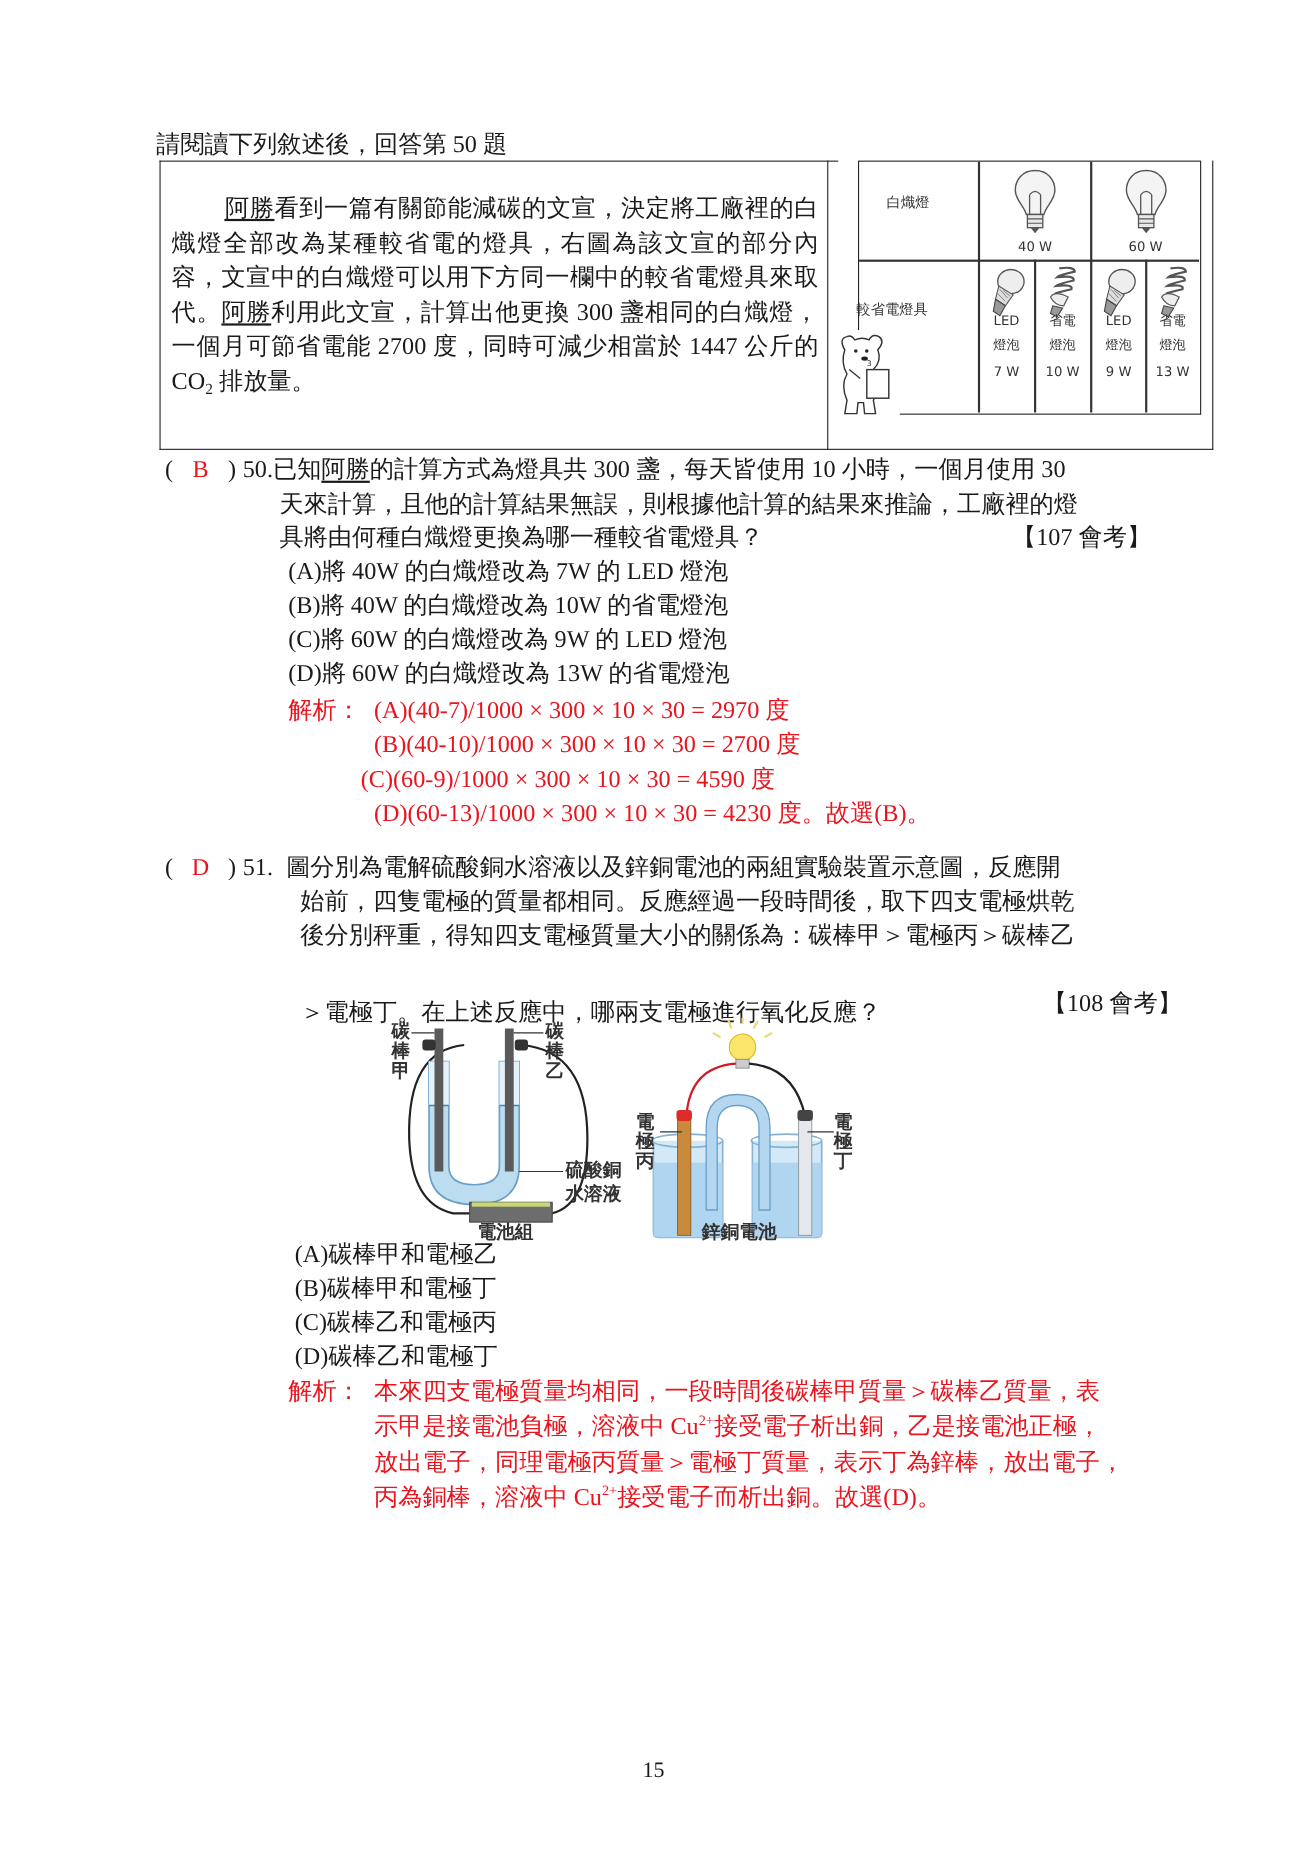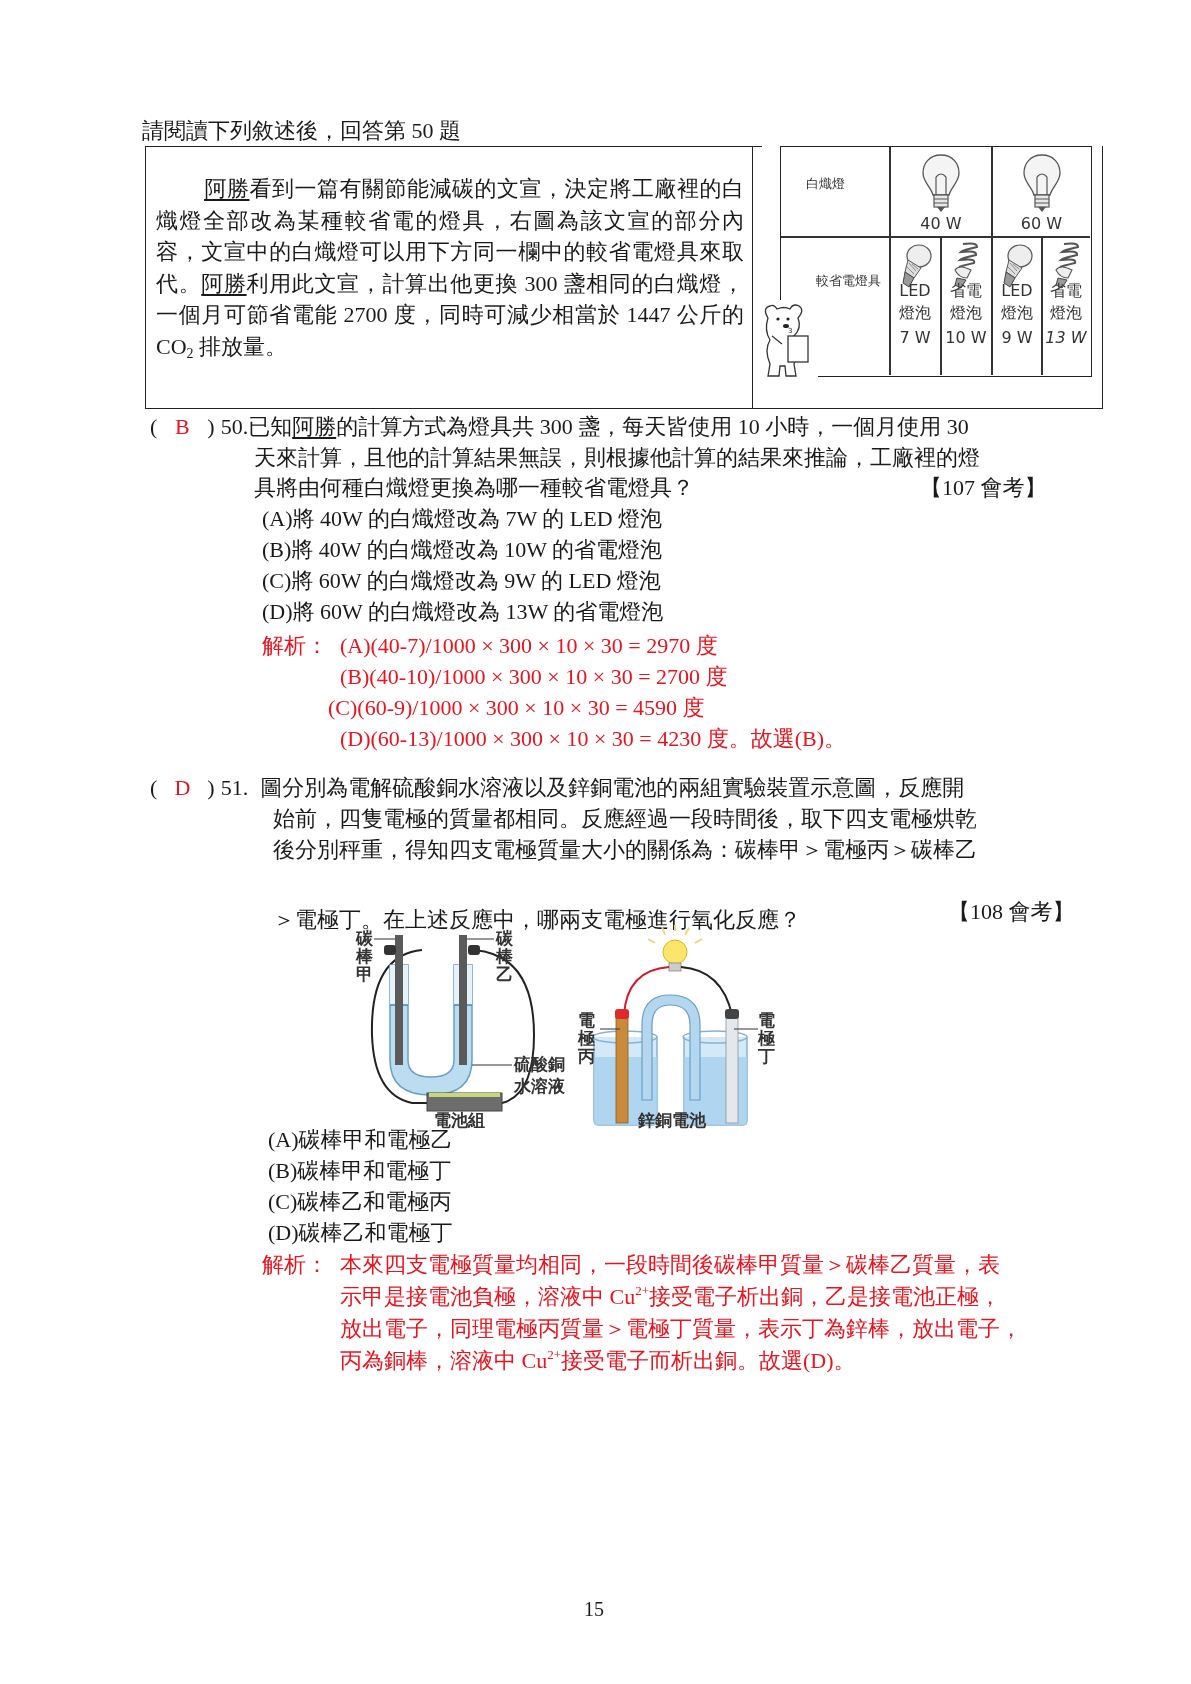--- a/index.html
+++ b/index.html
@@ -19,21 +19,21 @@
   .passage-divider { position: absolute; left: 752px; top: 146px; width: 0; height: 263px; border-left: 1.5px solid #222; }
   .passage-text { position: absolute; left: 156px; top: 173px; width: 588px; font-size: 22px; line-height: 31.5px;
                   text-align: justify; white-space: normal; }
   .passage-text .indent { display: inline-block; width: 48px; }
 
   
   .lamp-table { position: absolute; left: 780px; top: 146px; width: 312px; height: 231px; border: 1.5px solid #222;
                 box-sizing: border-box; font-family: "DejaVu Sans", "Liberation Sans", sans-serif; color: #333; }
   .lt-line { position: absolute; background: #333; }
   .lt-label { position: absolute; font-size: 13px; }
-  .lt-small { position: absolute; font-size: 16px; text-align: center; line-height: 22px; }
+  .lt-small { position: absolute; font-size: 12px; text-align: center; line-height: 22px; }
   .bulb { position: absolute; }
 
   
   .diagram { position: absolute; left: 362px; top: 925px; width: 480px; height: 205px; }
   .diag-label { position: absolute; font-family: "DejaVu Sans", "Liberation Sans", sans-serif; font-size: 17px;
                 color: #333; line-height: 18px; font-weight: bold; }
 </style>
 </head>
 <body>
 
@@ -52,21 +52,21 @@
   <div class="lt-line" style="left:0; top:89px; width:309px; height:1.5px;"></div>
 
   <div class="lt-line" style="left:108px; top:0; width:1.5px; height:228px;"></div>
 
   <div class="lt-line" style="left:210px; top:0; width:1.5px; height:228px;"></div>
 
   <div class="lt-line" style="left:159px; top:89px; width:1.5px; height:139px;"></div>
   <div class="lt-line" style="left:260px; top:89px; width:1.5px; height:139px;"></div>
 
   <div class="lt-label" style="left:25px; top:28px;">白熾燈</div>
-  <div class="lt-label" style="left:-40px; top:125px; width:140px; text-align:right;font-family:Liberation Mono, monospace;">較省電燈具</div>
+  <div class="lt-label" style="left:-40px; top:125px; width:140px; text-align:center;font-family:Liberation Mono, monospace;">較省電燈具</div>
 
   <svg class="bulb" style="left:139px; top:6px;" width="42" height="62" viewBox="0 0 42 62">
     <path d="M21 2 C9 2 3 11 3 20 C3 29 11 34 13 42 L29 42 C31 34 39 29 39 20 C39 11 33 2 21 2 Z" fill="#f4f4f4" stroke="#555" stroke-width="1.3"></path>
     <path d="M16 42 L16 24 M26 42 L26 24 M16 24 Q21 18 26 24" fill="none" stroke="#555" stroke-width="1.2"></path>
     <rect x="14" y="42" width="14" height="12" fill="#e8e8e8" stroke="#555" stroke-width="1.2"></rect>
     <path d="M14 46 L28 46 M14 50 L28 50" stroke="#555" stroke-width="1"></path>
     <path d="M17 54 L21 59 L25 54" fill="#555"></path>
   </svg>
   <div class="lt-small" style="left:110px; top:66px; width:100px;">40 W</div>
 
@@ -108,21 +108,21 @@
   <div class="lt-small" style="left:211px; top:155px; width:50px;">燈泡</div>
   <div class="lt-small" style="left:211px; top:180px; width:50px;">9 W</div>
 
   <svg class="bulb" style="left:269px; top:93px;" width="34" height="52" viewBox="0 0 34 52">
     <path d="M14 4 Q28 2 28 7 Q14 10 12 12 Q28 10 27 15 Q13 18 11 20 Q27 18 25 23 Q12 26 10 27" fill="none" stroke="#555" stroke-width="2"></path>
     <path d="M6 30 Q10 24 22 30 L18 38 Q10 38 6 30 Z" fill="#eee" stroke="#555" stroke-width="1.1"></path>
     <path d="M8 38 L17 40 L12 48 L6 45 Z" fill="#999" stroke="#444" stroke-width="1"></path>
   </svg>
   <div class="lt-small" style="left:261px; top:133px; width:48px;">省電</div>
   <div class="lt-small" style="left:261px; top:155px; width:48px;">燈泡</div>
-  <div class="lt-small" style="left:261px; top:180px; width:48px;font-style:italic;">13 W</div>
+  <div class="lt-small" style="left:261px; top:180px; width:48px;">13 W</div>
 </div>
 
 <svg class="abs" style="left:758px; top:300px; background:#fff;" width="60" height="82" viewBox="0 0 60 82">
   <path d="M10 18 Q4 8 12 6 Q16 4 19 9 Q26 6 32 9 Q35 3 41 6 Q47 10 40 18 Q44 28 36 36 L36 48 Q40 56 36 64 L38 76 L28 76 L27 66 L22 66 L21 76 L10 76 L12 64 Q6 50 12 40 Q6 30 10 18 Z" fill="#fff" stroke="#333" stroke-width="1.3"></path>
   <circle cx="20" cy="19" r="1.6" fill="#222"></circle>
   <circle cx="30" cy="19" r="1.6" fill="#222"></circle>
   <ellipse cx="28" cy="26" rx="3" ry="2" fill="#222"></ellipse>
   <text x="30" y="33" font-size="7" fill="#222" font-family="DejaVu Sans, sans-serif">3</text>
   <rect x="30" y="36" width="20" height="26" fill="#fff" stroke="#333" stroke-width="1.3"></rect>
   <path d="M14 36 L24 44" stroke="#333" stroke-width="1.2"></path>

